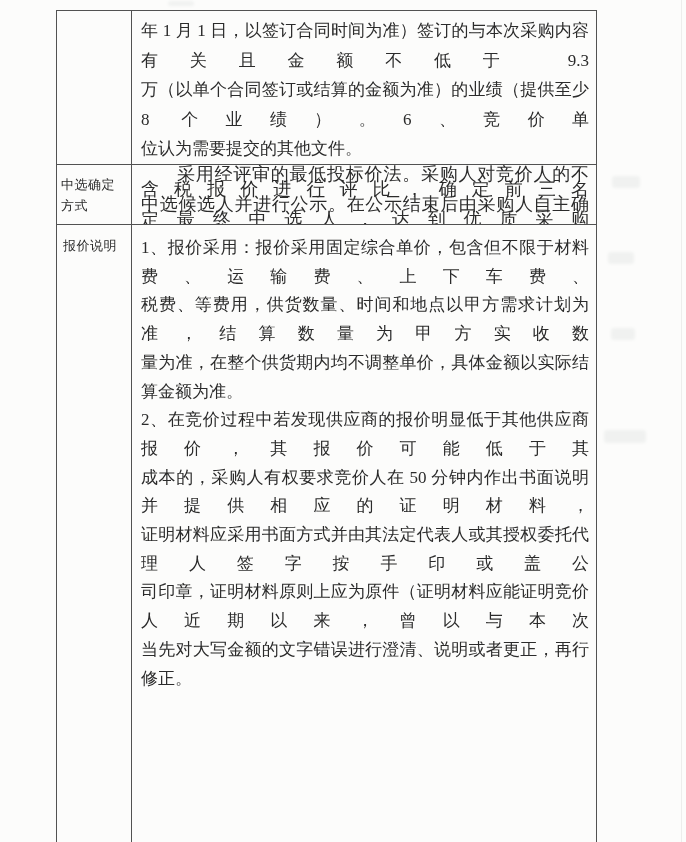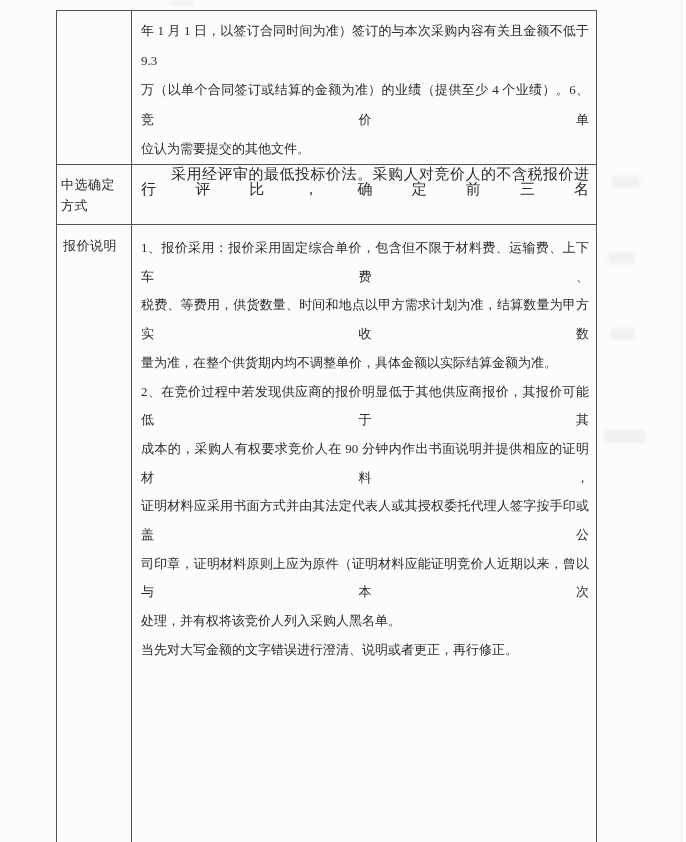--- a/index.html
+++ b/index.html
@@ -51,30 +51,30 @@
     display: flex;
     align-items: center;
     padding: 0 3px 0 4px;
     line-height: 21px;
   }
   .label-top {
     padding: 12px 0 0 6px;
     line-height: 18px;
   }
   .content-cell {
-    font-size: 13px;
+    font-size: 17px;
     color: #2b2b2b;
   }
   .content-row1 {
     padding: 5px 7px 0 9px;
     line-height: 29.6px;
   }
   .content-row2 {
     padding: 2px 7px 0 9px;
-    font-size: 15px;
+    font-size: 18px;
     line-height: 14.9px;
   }
   .content-row3 {
     padding: 9px 7px 0 9px;
     line-height: 28.7px;
   }
   .para { margin: 0; }
   .line {
     text-align: justify;
     white-space: normal;
@@ -104,52 +104,52 @@
 <body>
 
 <div class="page">
 
   <div class="doc-table">
 
     <div class="cell label-cell label-empty"></div>
     <div class="cell content-cell content-row1">
         <div class="para">
           <div class="line fill">年 1 月 1 日，以签订合同时间为准）签订的与本次采购内容有关且金额不低于 9.3</div>
-          <div class="line fill">万（以单个合同签订或结算的金额为准）的业绩（提供至少 4 个业绩）。6、竞价单</div>
+          <div class="line fill">万（以单个合同签订或结算的金额为准）的业绩（提供至少 8 个业绩）。6、竞价单</div>
           <div class="line last">位认为需要提交的其他文件。</div>
         </div>
         <div class="para">
           <div class="line fill indent">上述报价函组成附件均须胶装成册后密封盖章，不得散页和未密封递交，未按要求</div>
         </div>
       </div>
 
     <div class="cell label-cell label-middle row2-border">
       <span>中选确定方式</span>
     </div>
     <div class="cell content-cell content-row2 row2-border">
         <div class="para">
           <div class="line fill indent">采用经评审的最低投标价法。采购人对竞价人的不含税报价进行评比，确定前三名</div>
+          <div class="line fill">中选候选人并进行公示。在公示结束后由采购人自主确定最终中选人，达到优质采购</div>
         </div>
       </div>
 
     <div class="cell label-cell label-top row3-border">
       <span>报价说明</span>
     </div>
     <div class="cell content-cell content-row3 row3-border">
         <div class="para">
           <div class="line fill">1、报价采用：报价采用固定综合单价，包含但不限于材料费、运输费、上下车费、</div>
           <div class="line fill">税费、等费用，供货数量、时间和地点以甲方需求计划为准，结算数量为甲方实收数</div>
           <div class="line last">量为准，在整个供货期内均不调整单价，具体金额以实际结算金额为准。</div>
         </div>
         <div class="para">
           <div class="line fill">2、在竞价过程中若发现供应商的报价明显低于其他供应商报价，其报价可能低于其</div>
-          <div class="line fill">成本的，采购人有权要求竞价人在 90 分钟内作出书面说明并提供相应的证明材料，</div>
+          <div class="line fill">成本的，采购人有权要求竞价人在 50 分钟内作出书面说明并提供相应的证明材料，</div>
           <div class="line fill">证明材料应采用书面方式并由其法定代表人或其授权委托代理人签字按手印或盖公</div>
           <div class="line fill">司印章，证明材料原则上应为原件（证明材料应能证明竞价人近期以来，曾以与本次</div>
-          <div class="line last">处理，并有权将该竞价人列入采购人黑名单。</div>
         </div>
         <div class="para">
           <div class="line last">当先对大写金额的文字错误进行澄清、说明或者更正，再行修正。</div>
         </div>
       </div>
 
   </div>
 
   <div class="smudge" style="left:612px; top:176px; width:28px; height:12px;"></div>
   <div class="smudge" style="left:608px; top:252px; width:26px; height:12px;"></div>

